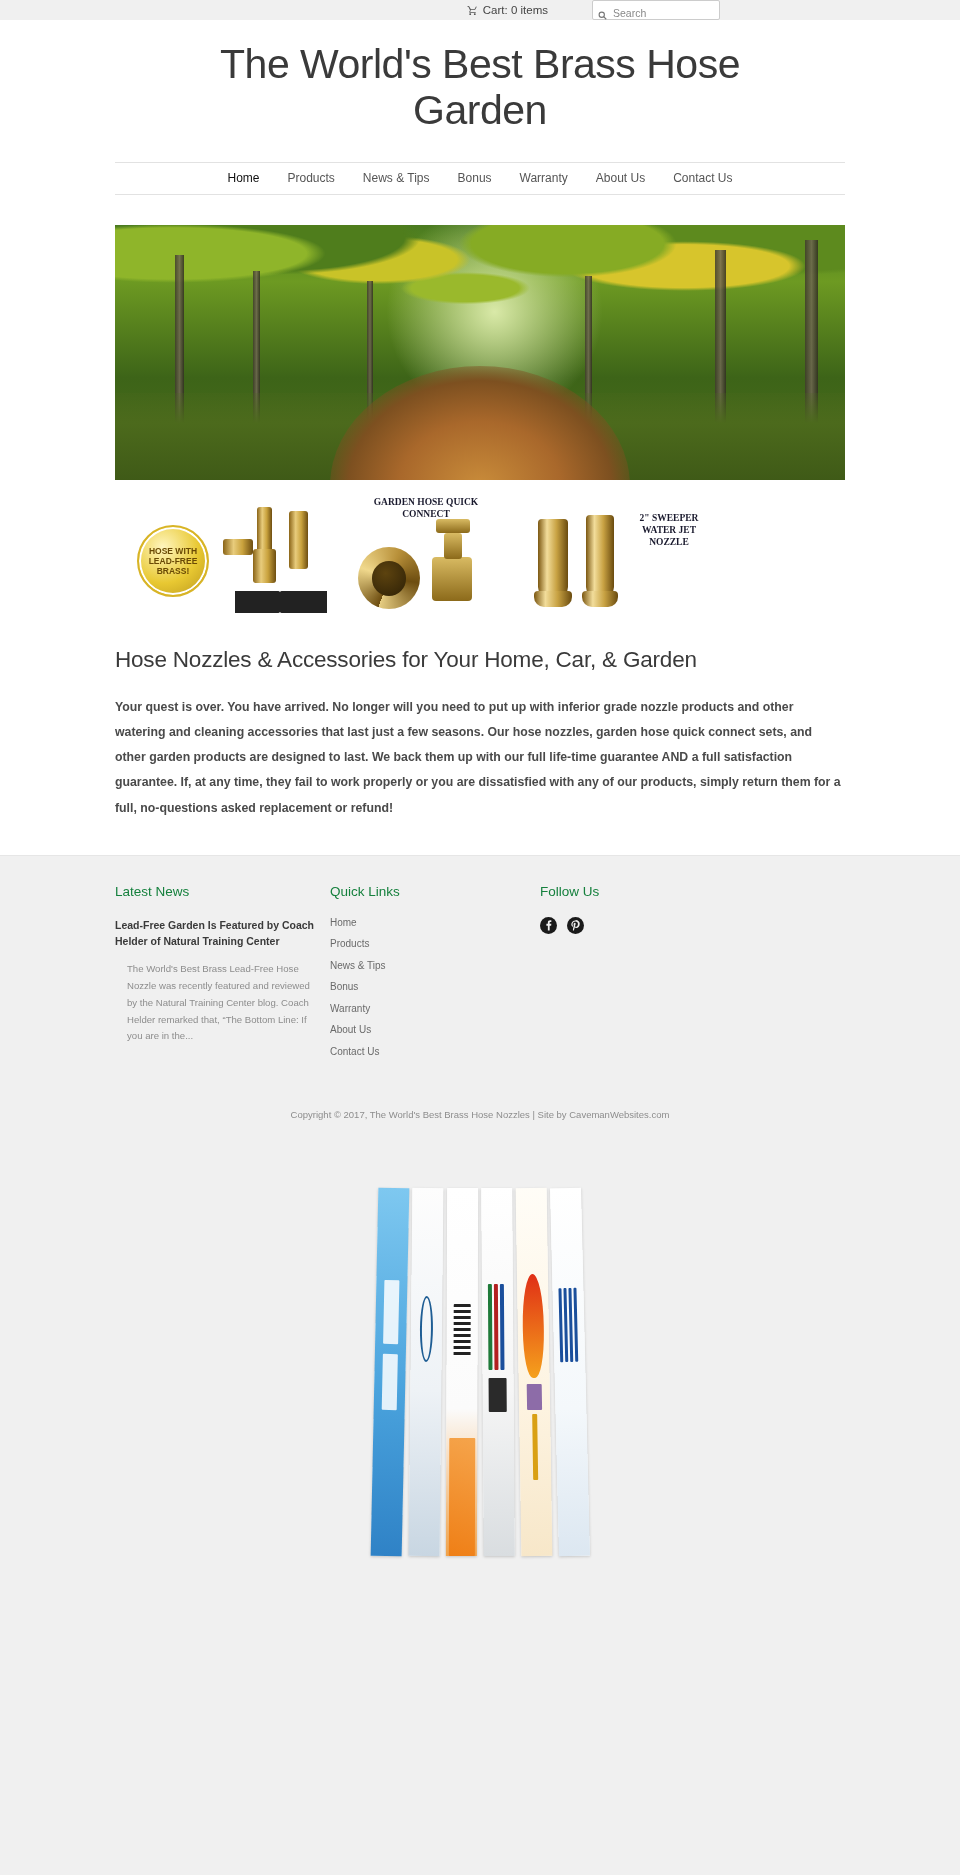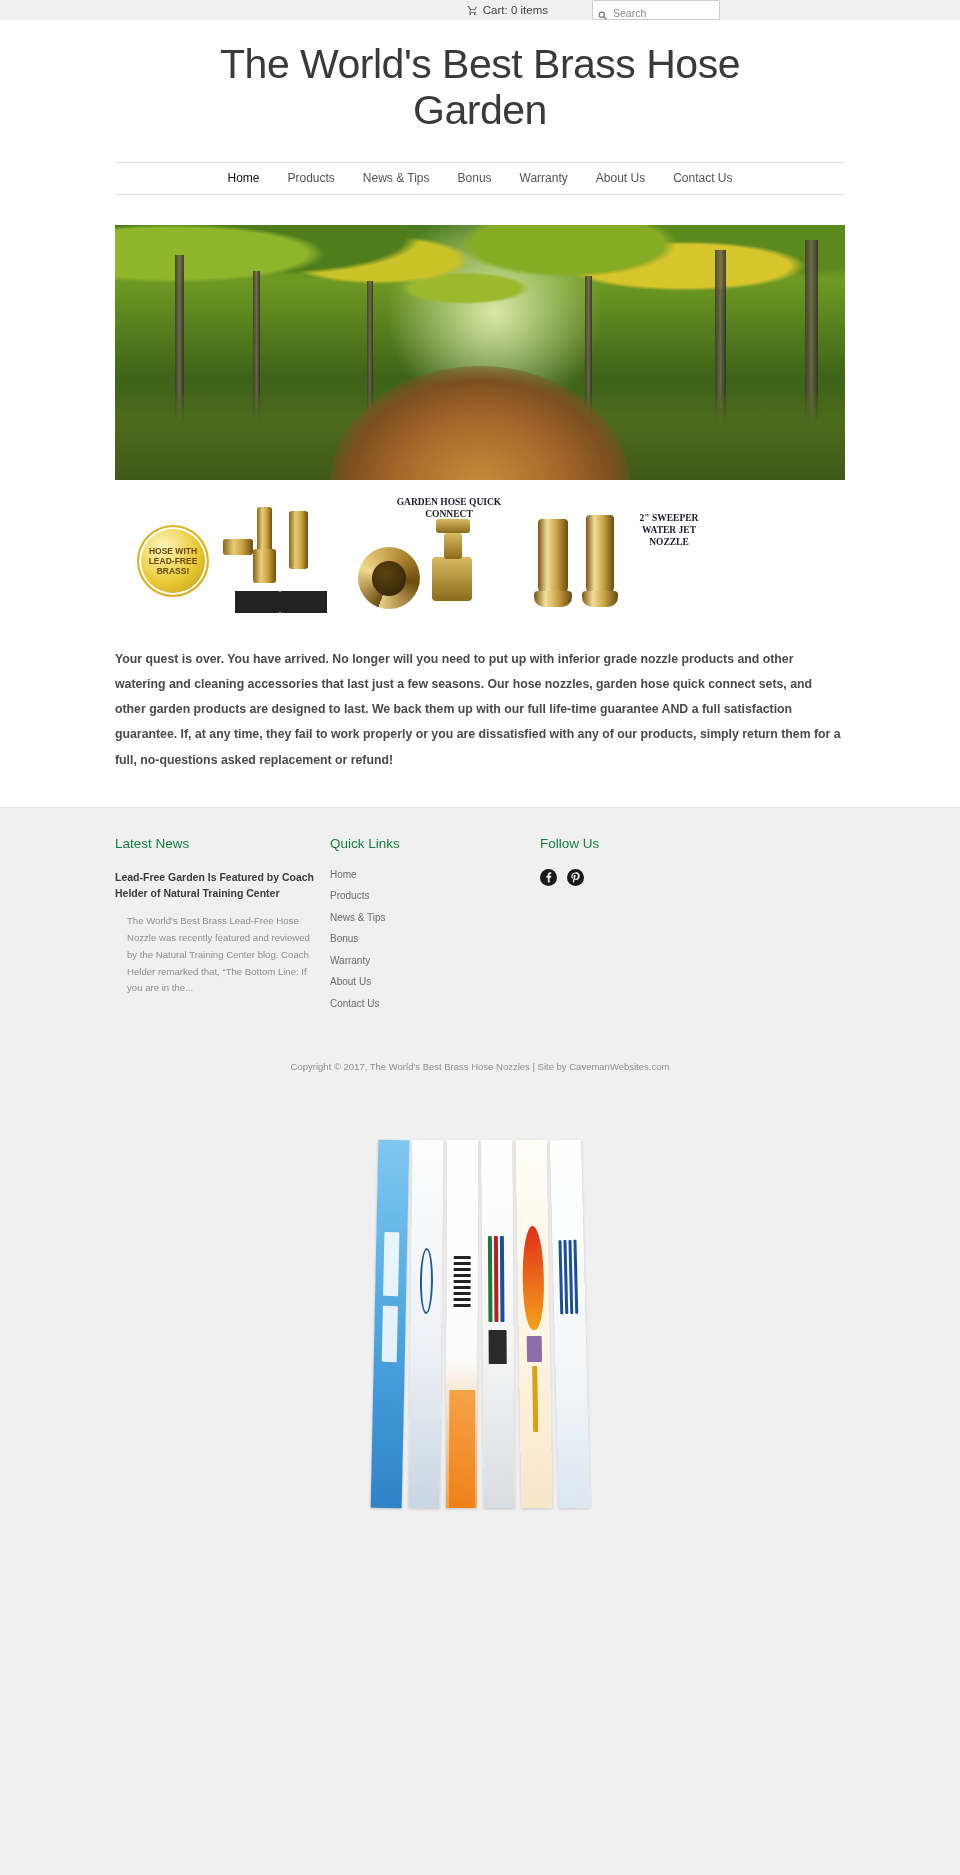--- a/index.html
+++ b/index.html
@@ -355,37 +355,38 @@
 
     <div class="nozzle-group">
       <div class="nz" style="left:48px; top:6px;  width:15px; height:46px;"></div>
       <div class="nz" style="left:44px; top:48px; width:23px; height:34px;"></div>
       <div class="nz" style="left:80px; top:10px; width:19px; height:58px;"></div>
       <div class="nz" style="left:14px; top:38px; width:30px; height:16px;"></div>
       <div class="chain"></div>
     </div>
 
     <div class="qc-group">
-      <div class="prod-label" style="position:absolute; left:30px; top:-4px; width:150px;">GARDEN HOSE QUICK CONNECT</div>
+      <div class="prod-label" style="position:absolute; left:7px; top:-4px; width:150px;">GARDEN HOSE QUICK CONNECT</div>
       <div class="ring" style="left:14px; top:46px; width:62px; height:62px;"></div>
       <div class="hexnut" style="left:88px; top:56px; width:40px; height:44px; border-radius:4px;"></div>
       <div class="hexnut" style="left:100px; top:32px; width:18px; height:26px; border-radius:3px;"></div>
       <div class="hexnut" style="left:92px; top:18px; width:34px; height:14px; border-radius:3px;"></div>
     </div>
 
     <div class="sweep-group">
       <div class="sweeper" style="left:14px; top:18px; width:30px; height:78px;"></div>
       <div class="sweeper" style="left:10px; top:90px; width:38px; height:16px;"></div>
       <div class="sweeper" style="left:62px; top:14px; width:28px; height:82px;"></div>
       <div class="sweeper" style="left:58px; top:90px; width:36px; height:16px;"></div>
       <div class="prod-label" style="position:absolute; left:110px; top:12px; width:70px;">2" SWEEPER WATER JET NOZZLE</div>
     </div>
   </div>
 
   <div class="copy">
+    <h2>Hose Nozzles &amp; Accessories for Your Home, Car, &amp; Garden</h2>
     <p>Your quest is over. You have arrived. No longer will you need to put up with inferior grade nozzle products and other watering and cleaning accessories that last just a few seasons. Our hose nozzles, garden hose quick connect sets, and other garden products are designed to last. We back them up with our full life-time guarantee AND a full satisfaction guarantee. If, at any time, they fail to work properly or you are dissatisfied with any of our products, simply return them for a full, no-questions asked replacement or refund!</p>
   </div>
 </div>
 
 <div class="footer">
   <div class="footer-cols">
 
     <div class="col-news">
       <h3 class="col-title">Latest News</h3>
       <p class="news-head">Lead-Free Garden Is Featured by Coach Helder of Natural Training Center</p>

